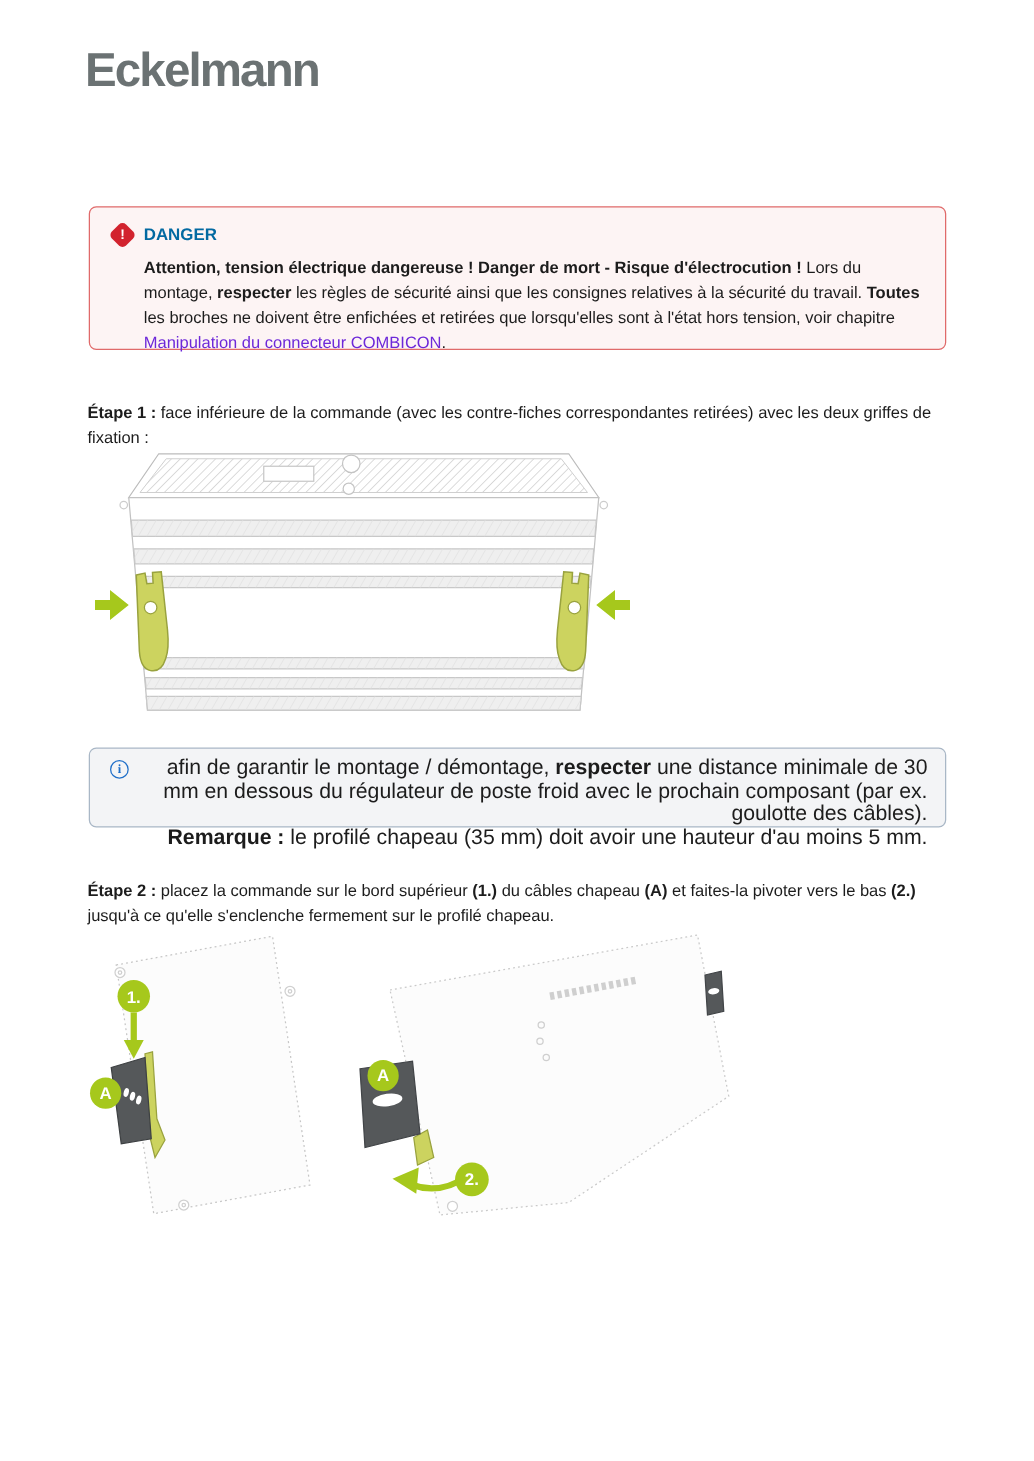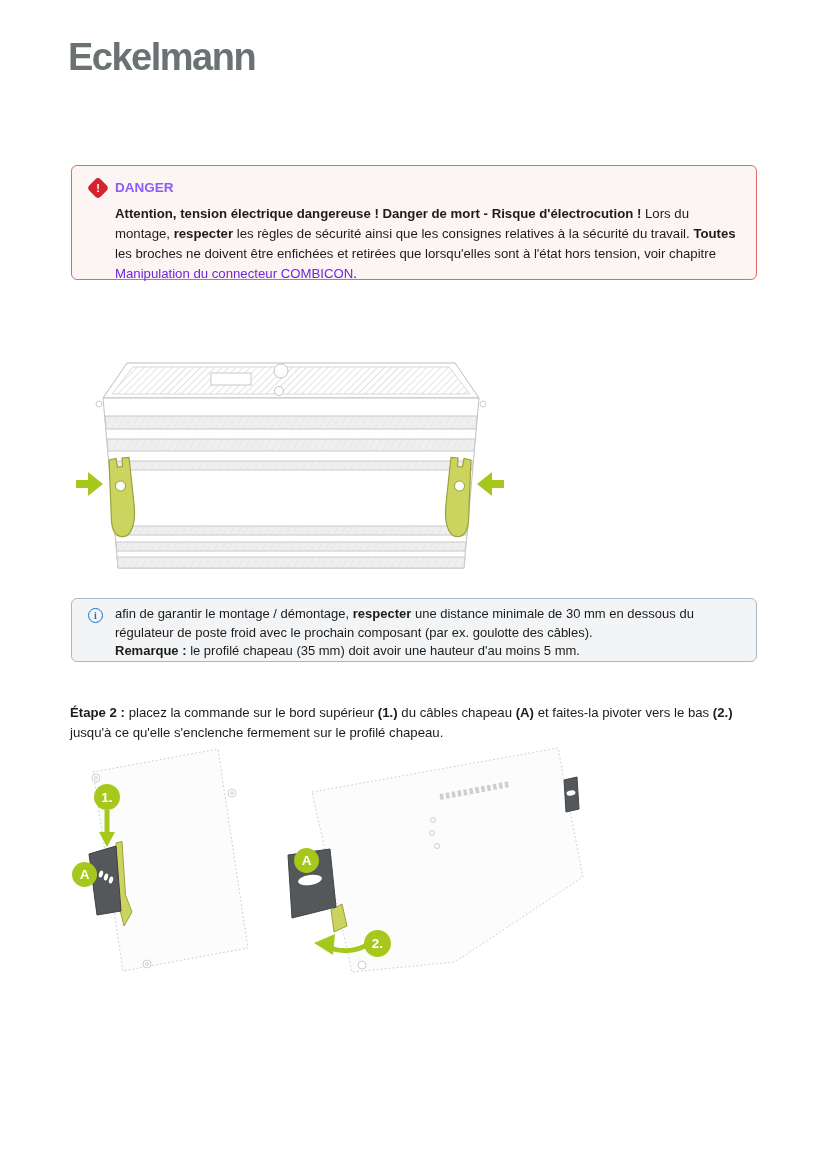--- a/index.html
+++ b/index.html
@@ -14,28 +14,28 @@
 
   .notice { position:absolute; left:71px; width:686px; border-radius:6px; box-sizing:border-box; }
   .danger-box { top:165px; height:115px; border:1.5px solid #e06a6a; background:#fdf4f4; }
   .info-box   { top:598px; height:64px;  border:1.5px solid #a9b7c6; background:#f3f4f6; }
 
   .danger-icon { position:absolute; left:18px; top:14px; width:16px; height:16px;
                  background:#d2232e; border-radius:4px; transform:rotate(45deg); }
   .danger-icon i { position:absolute; left:0; top:0; width:16px; height:16px;
                    transform:rotate(-45deg); color:#fff; font-style:normal; font-weight:bold;
                    font-size:11px; line-height:16px; text-align:center; display:block; }
-  .danger-title { position:absolute; left:43px; top:14px; font-size:13.5px; font-weight:bold; color:#8b5cf6; }
+  .danger-title { position:absolute; left:43px; top:14px; font-size:13.5px; font-weight:bold; color:#0369a1; }
   .danger-text  { position:absolute; left:43px; top:38px; right:16px; font-size:13.2px; line-height:20px; }
 
   .info-icon { position:absolute; left:16px; top:9px; width:13px; height:13px;
                border:1.6px solid #1e6ec8; border-radius:50%; color:#1e6ec8;
                font-size:10px; font-weight:bold; line-height:13px; text-align:center;
                font-family:"Liberation Serif", serif; }
-  .info-text { position:absolute; left:43px; top:6px; right:14px; font-size:13px; line-height:18.6px; }
+  .info-text { position:absolute; left:43px; top:6px; right:14px; font-size:17px; line-height:18.6px;text-align:right; }
   .info-text p { margin:0; }
 
   .para { position:absolute; left:70px; width:692px; font-size:13.2px; line-height:20px; }
   #step1 { top:307px; }
   #step2 { top:690px; }
 
   .b { font-weight:bold;margin-top:40px; }
   .link { color:#6d28d9; cursor:pointer; text-decoration:none; }
 
   .fig { position:absolute; }
@@ -68,20 +68,23 @@
   <div class="notice danger-box">
     <div class="danger-icon">
         <i>!</i>
       </div>
     <div class="danger-title">DANGER</div>
     <div class="danger-text">
       <span class="b">Attention, tension électrique dangereuse ! Danger de mort - Risque d'électrocution !</span><span> Lors du montage, </span><span class="b">respecter</span><span> les règles de sécurité ainsi que les consignes relatives à la sécurité du travail. </span><span class="b">Toutes</span><span> les broches ne doivent être enfichées et retirées que lorsqu'elles sont à l'état hors tension, voir chapitre </span><span class="link">Manipulation du connecteur COMBICON</span><span>.</span>
     </div>
   </div>
 
+  <p class="para" id="step1">
+    <span class="b">Étape 1 :</span><span> face inférieure de la commande (avec les contre-fiches correspondantes retirées) avec les deux griffes de fixation :</span>
+  </p>
 
   <svg id="fig1" class="fig" viewBox="0 0 430 215" xmlns="http://www.w3.org/2000/svg">
     <defs>
       <pattern id="vent" width="5" height="5" patternUnits="userSpaceOnUse" patternTransform="rotate(45)">
         <line x1="0" y1="0" x2="0" y2="5" stroke="#d6d6d6" stroke-width="1.4"></line>
       </pattern>
       <pattern id="rib" width="6" height="6" patternUnits="userSpaceOnUse" patternTransform="rotate(30)">
         <line x1="0" y1="0" x2="0" y2="6" stroke="#e0e0e0" stroke-width="1"></line>
       </pattern>
     </defs>

